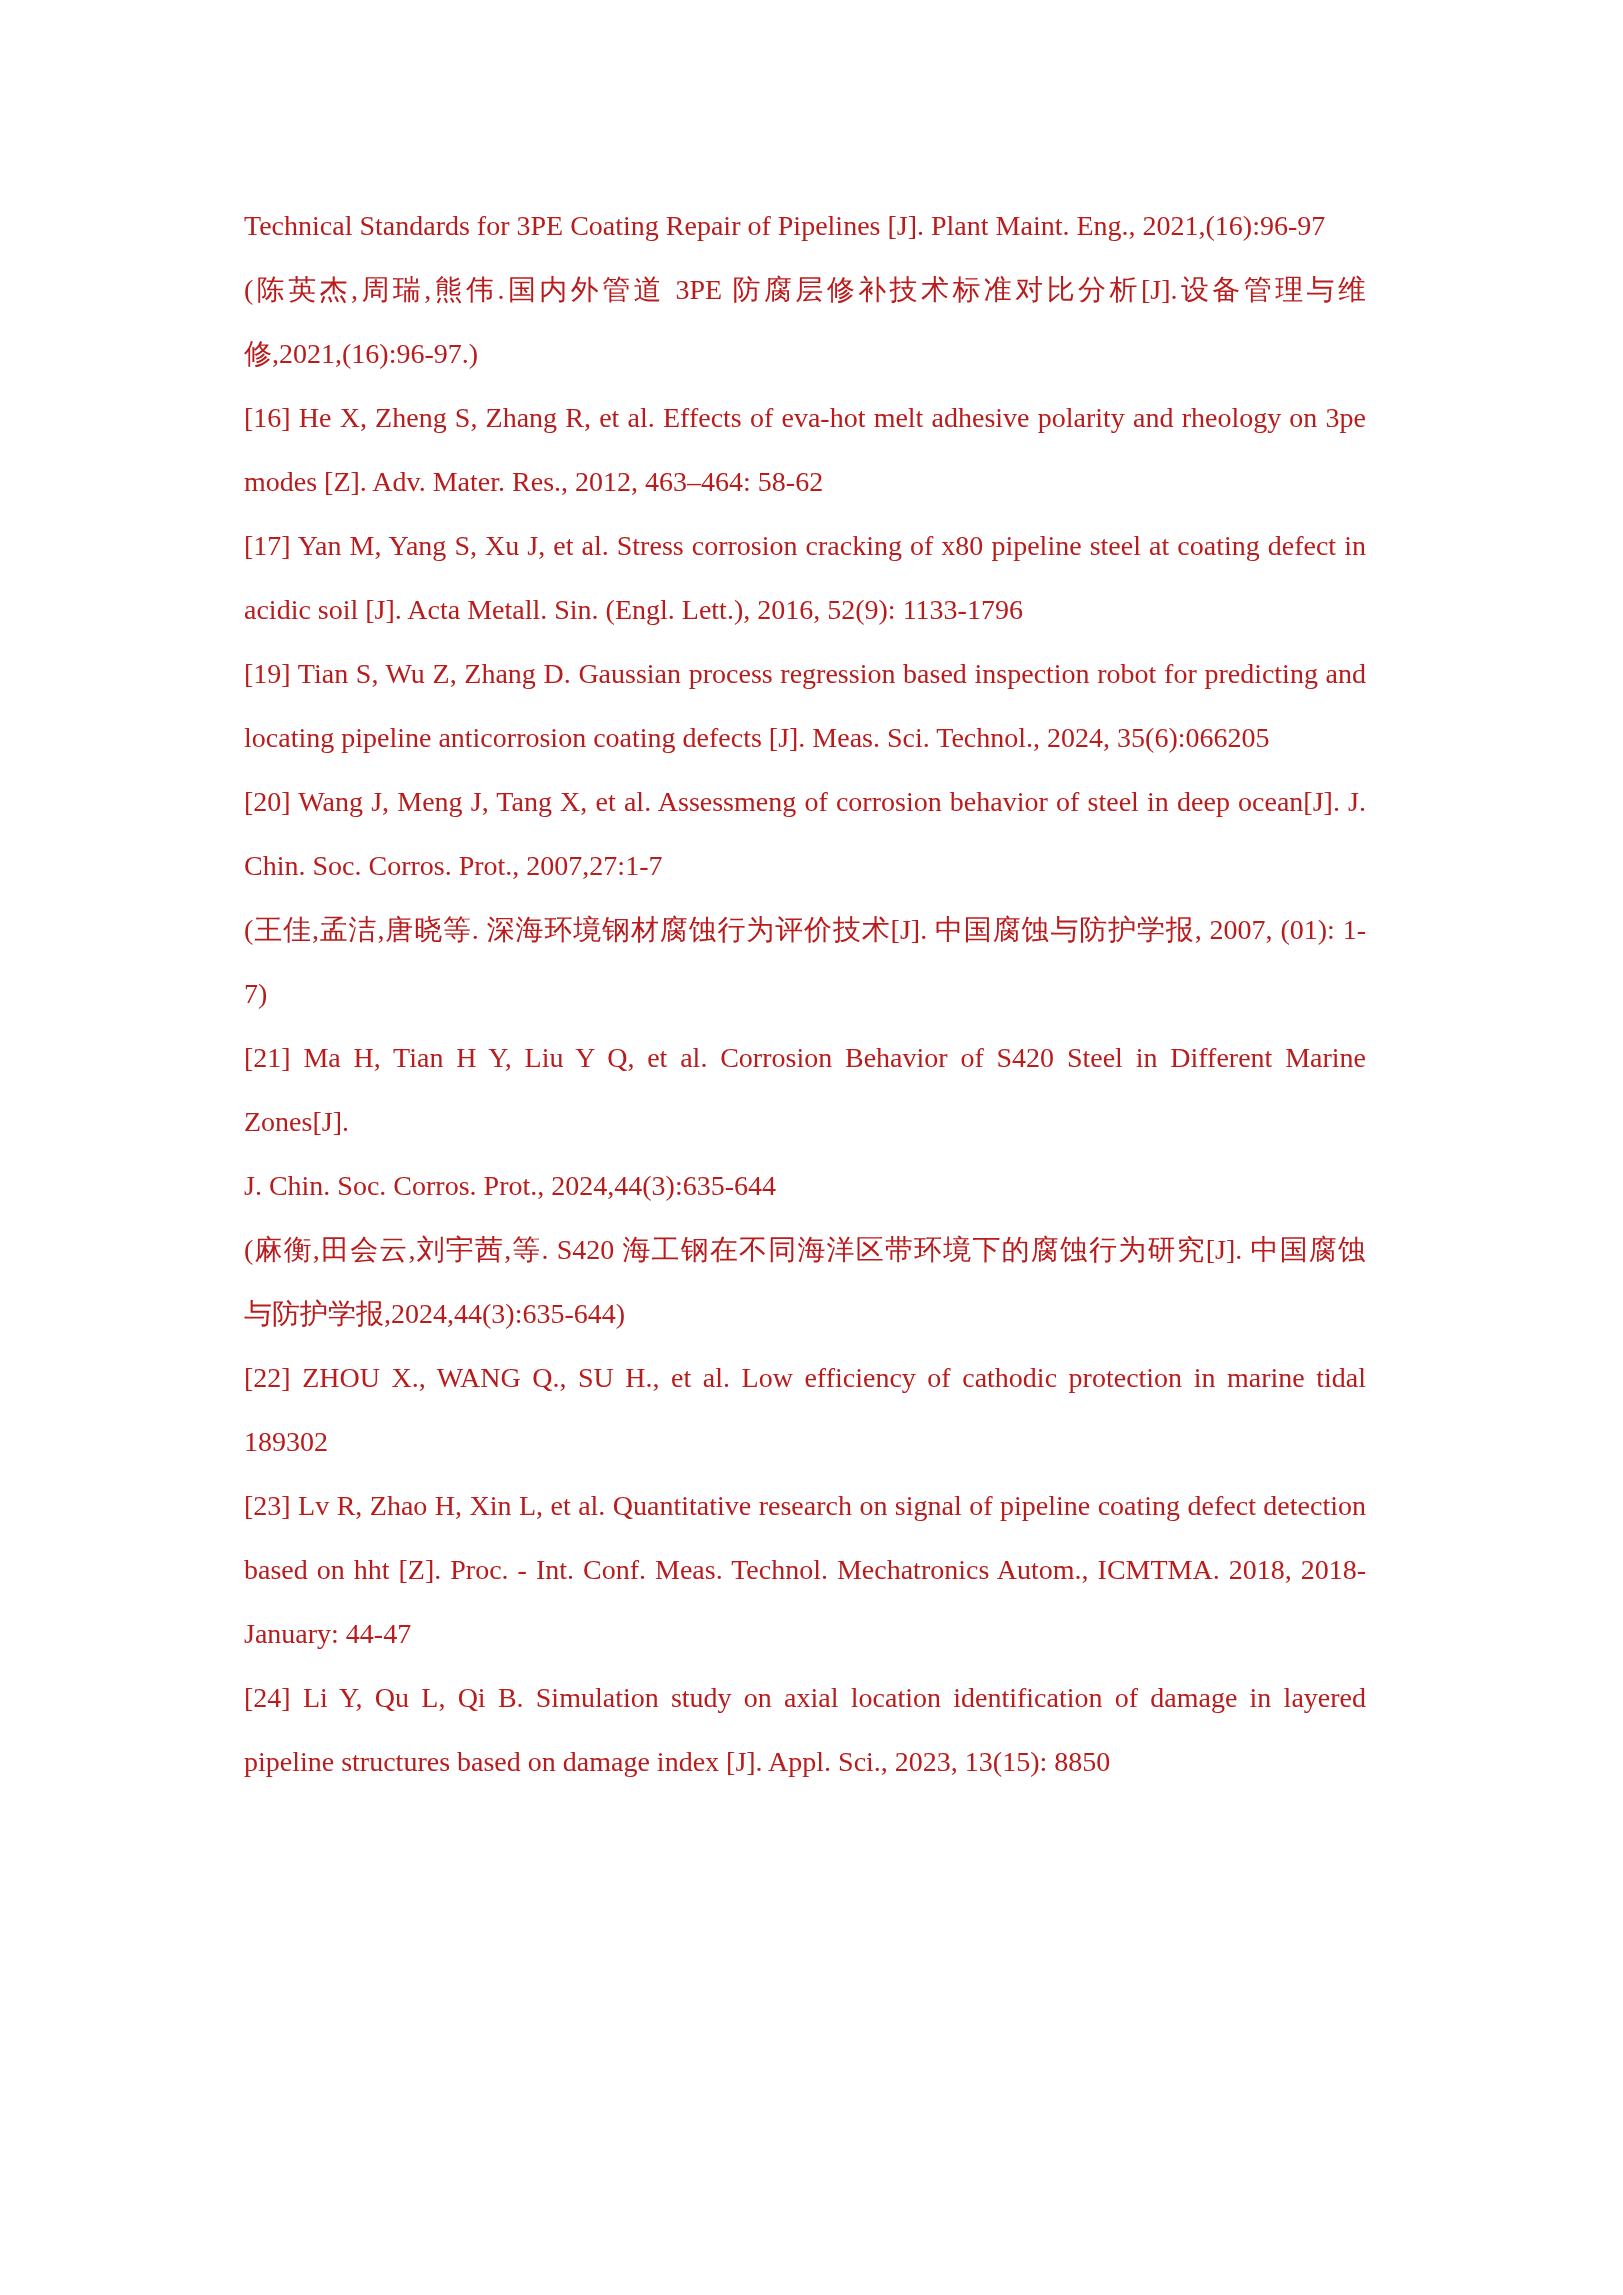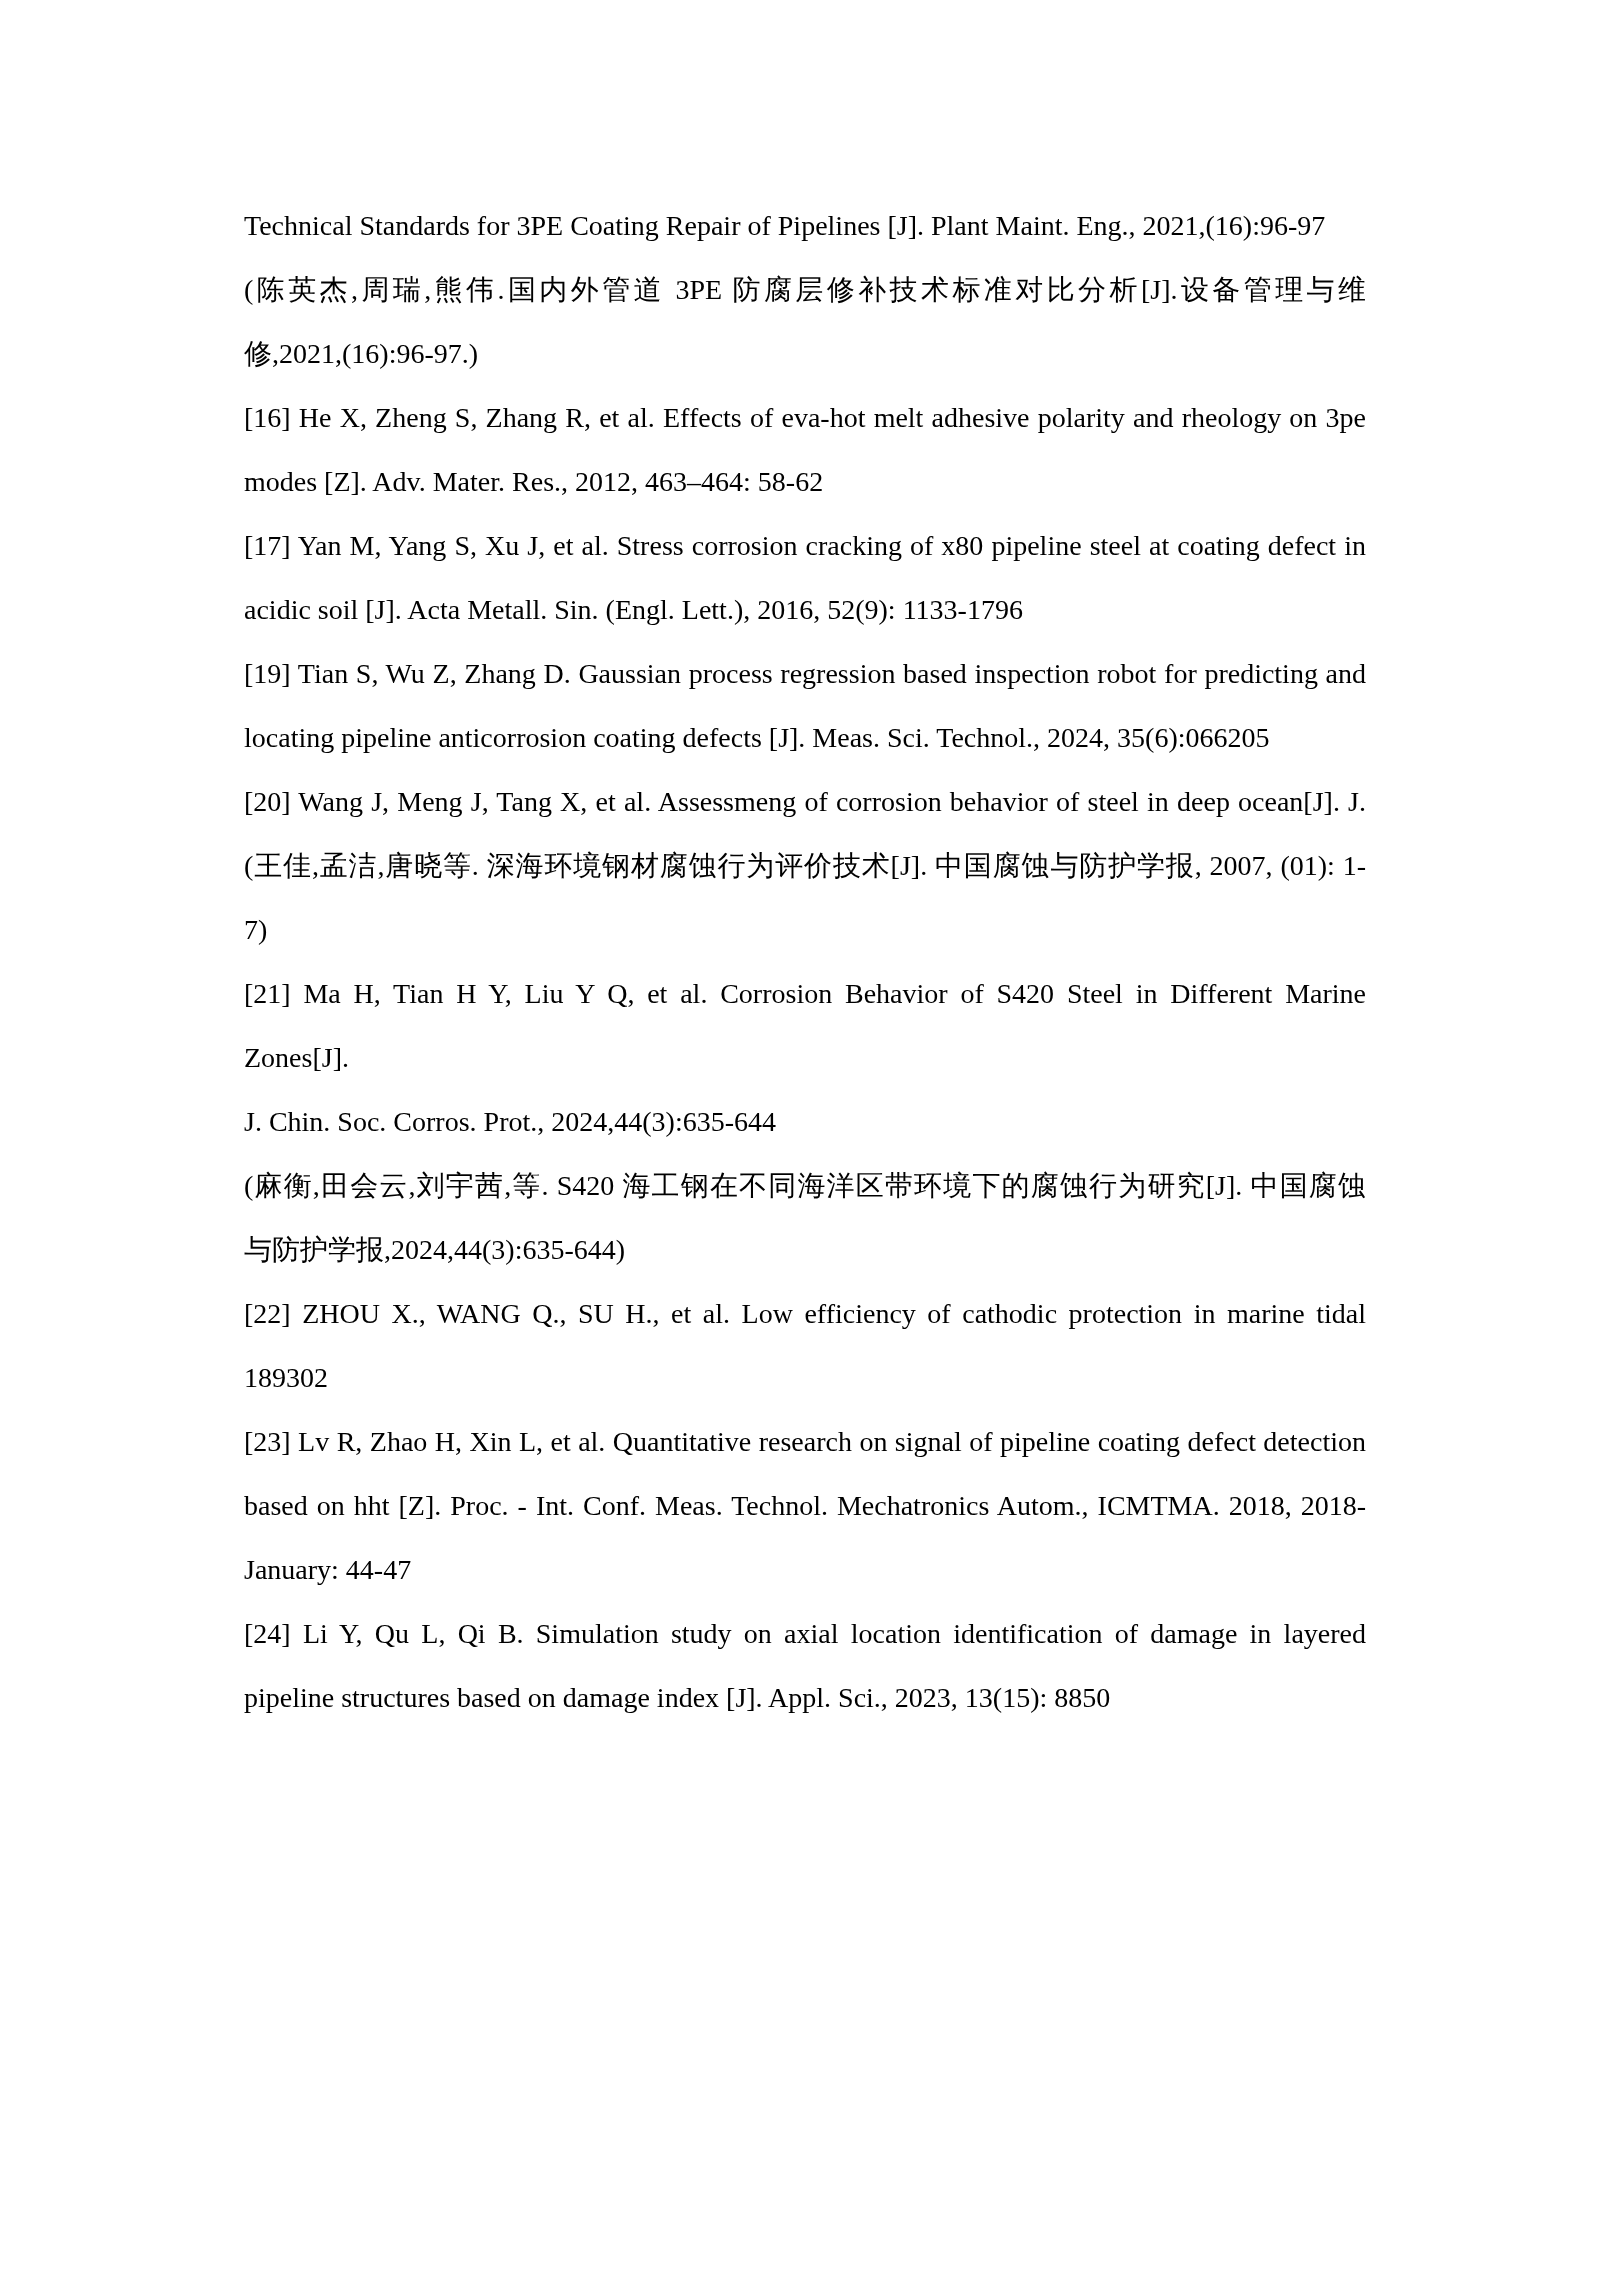--- a/index.html
+++ b/index.html
@@ -12,21 +12,21 @@
     overflow: hidden;
   }
   .refs {
     position: absolute;
     left: 244px;
     top: 194px;
     width: 1122px;
     font-family: "Liberation Serif", "DejaVu Serif", serif;
     font-size: 28px;
     line-height: 64px;
-    color: #000000;
+    color: #b91c1c;
   }
   .ref-entry { margin: 0; }
   .ref-line { text-align: left; }
   .ref-line.fill {
     text-align: justify;
     text-align-last: justify;
   }
 </style>
 </head>
 <body>
@@ -47,20 +47,21 @@
         <div class="ref-line">acidic soil [J]. Acta Metall. Sin. (Engl. Lett.), 2016, 52(9): 1133-1796</div>
       </div>
       <div class="ref-entry">
       </div>
       <div class="ref-entry">
         <div class="ref-line fill">[19] Tian S, Wu Z, Zhang D. Gaussian process regression based inspection robot for predicting and</div>
         <div class="ref-line">locating pipeline anticorrosion coating defects [J]. Meas. Sci. Technol., 2024, 35(6):066205</div>
       </div>
       <div class="ref-entry">
         <div class="ref-line fill">[20] Wang J, Meng J, Tang X, et al. Assessmeng of corrosion behavior of steel in deep ocean[J]. J.</div>
+        <div class="ref-line">Chin. Soc. Corros. Prot., 2007,27:1-7</div>
         <div class="ref-line fill">(王佳,孟洁,唐晓等. 深海环境钢材腐蚀行为评价技术[J]. 中国腐蚀与防护学报, 2007, (01): 1-</div>
         <div class="ref-line">7)</div>
       </div>
       <div class="ref-entry">
         <div class="ref-line fill">[21] Ma H, Tian H Y, Liu Y Q, et al. Corrosion Behavior of S420 Steel in Different Marine Zones[J].</div>
         <div class="ref-line">J. Chin. Soc. Corros. Prot., 2024,44(3):635-644</div>
         <div class="ref-line fill"> (麻衡,田会云,刘宇茜,等. S420 海工钢在不同海洋区带环境下的腐蚀行为研究[J]. 中国腐蚀</div>
         <div class="ref-line">与防护学报,2024,44(3):635-644)</div>
       </div>
       <div class="ref-entry">

